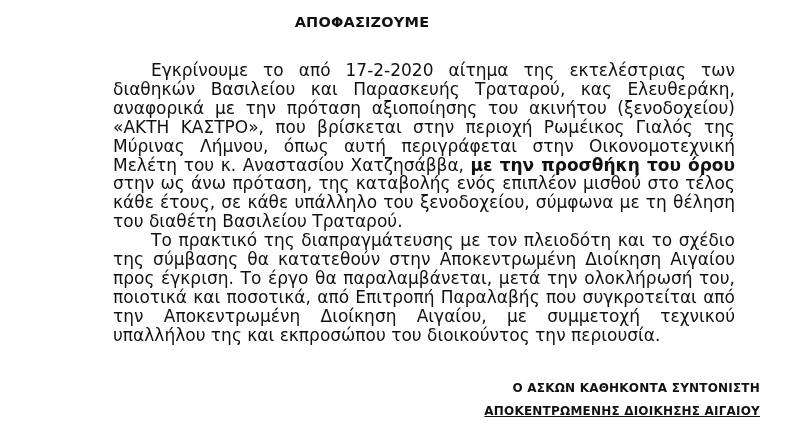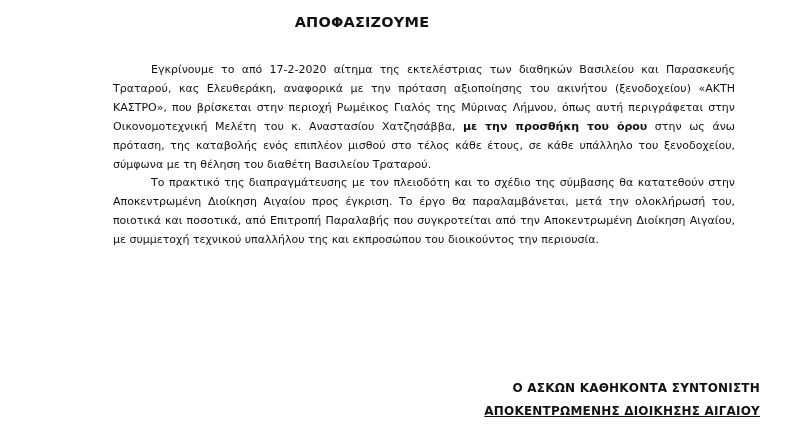--- a/index.html
+++ b/index.html
@@ -1,21 +1,21 @@
 <!DOCTYPE html>
 <html><head>
 <meta charset="utf-8">
 <style>
   html, body { margin: 0; padding: 0; background: #ffffff; }
   body { width: 793px; height: 448px; overflow: hidden; position: relative;
          font-family: "DejaVu Sans", sans-serif; color: #111111; }
   .title { position: absolute; top: 14px; left: 0; width: 724px; text-align: center;
            font-weight: bold; font-size: 14.5px; letter-spacing: 0.2px; }
   .body { position: absolute; left: 113px; top: 61px; width: 622px;
-          font-size: 11px; line-height: 18.9px; }
+          font-size: 17px; line-height: 18.9px; }
   .para { margin: 0; text-align: justify; text-indent: 38px; }
   .para b { font-weight: bold; }
   .sig { position: absolute; left: 400px; width: 360px; text-align: right;
          font-weight: bold; font-size: 12px; letter-spacing: 0.2px; }
   .sig1 { top: 381px; }
   .sig2 { top: 404px; text-decoration: underline; }
 </style>
 </head>
 <body>
 

